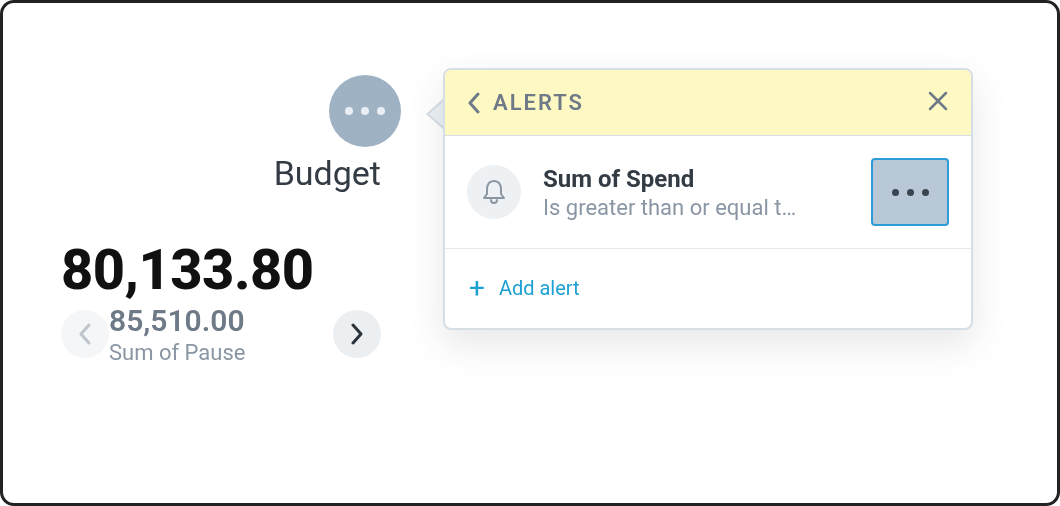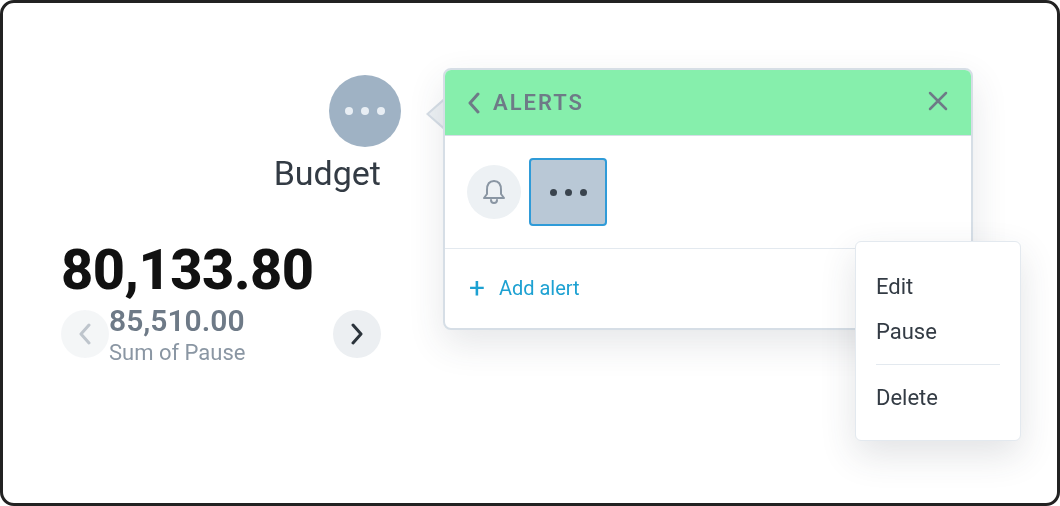--- a/index.html
+++ b/index.html
@@ -115,21 +115,21 @@
       content: "";
       position: absolute;
       top: -13px;
       left: 3px;
       border-top: 13px solid transparent;
       border-bottom: 13px solid transparent;
       border-right: 15px solid #edf1f4;
     }
     .popover-header {
       height: 66px;
-      background: #86efac;
+      background: #fef9c3;
       border-bottom: 1px solid #d6dee6;
       border-radius: 6px 6px 0 0;
       display: flex;
       align-items: center;
       padding: 0 22px;
     }
     .back-btn {
       display: flex;
       align-items: center;
       cursor: pointer;
@@ -288,33 +288,31 @@
       </div>
     </div>
 
     <div class="alert-row">
       <div class="alert-icon">
         <svg width="26" height="28" viewBox="0 0 26 28" fill="none">
           <path d="M13 3 C8 3 6 7 6 12 L6 16 L3 20 L23 20 L20 16 L20 12 C20 7 18 3 13 3 Z" stroke="#8a96a3" stroke-width="2" stroke-linejoin="round"></path>
           <path d="M10 22 C10 24 11.5 25 13 25 C14.5 25 16 24 16 22" stroke="#8a96a3" stroke-width="2" stroke-linecap="round"></path>
         </svg>
       </div>
+      <div class="alert-text">
+        <div class="alert-title">Sum of Spend</div>
+        <div class="alert-cond">Is greater than or equal t…</div>
+      </div>
       <div class="alert-more">
         <span class="mdot"></span>
         <span class="mdot"></span>
         <span class="mdot"></span>
       </div>
     </div>
 
     <div class="add-alert-row">
       <span class="add-plus">+</span>
       <span class="add-label">Add alert</span>
     </div>
   </div>
 
-  <div class="context-menu">
-    <div class="menu-item">Edit</div>
-    <div class="menu-item">Pause</div>
-    <div class="menu-divider"></div>
-    <div class="menu-item">Delete</div>
-  </div>
 
 </div>
 
 </body></html>

